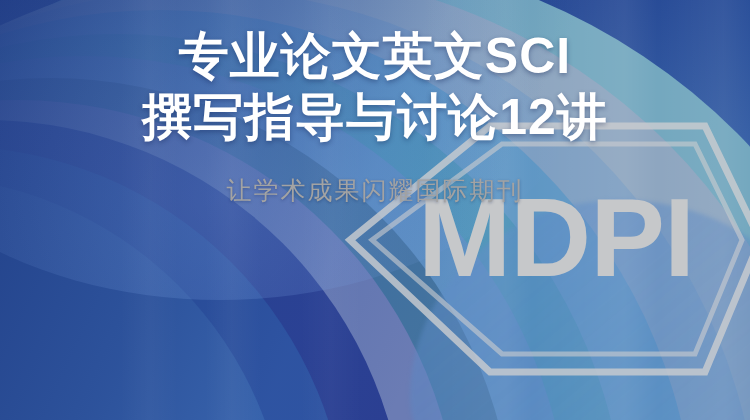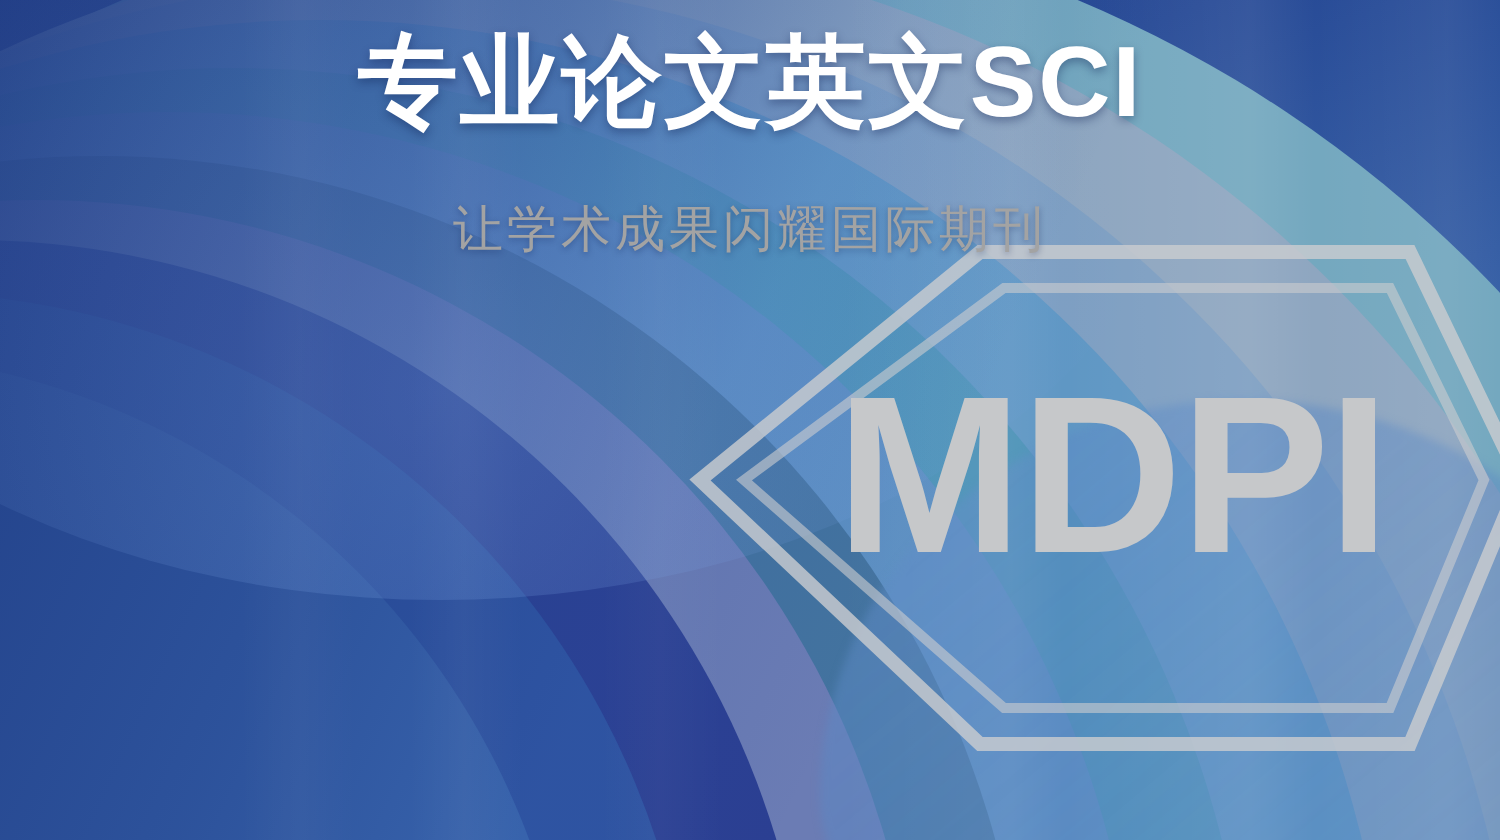--- a/index.html
+++ b/index.html
@@ -112,21 +112,21 @@
   }
   .kicker{
     margin-top:80px;
     font-size:22px;
     font-weight:bold;
     color:#ffffff;
     letter-spacing:1.5px;
     text-shadow:0 1px 3px rgba(10,25,70,.45);
   }
   .title{
-    margin-top:11px;
+    margin-top:26px;
     font-size:50px;
     font-weight:bold;
     color:#ffffff;
     line-height:1.22;
     letter-spacing:1px;
     text-shadow:0 2px 5px rgba(12,30,80,.38);
   }
   .title .ln{display:block;white-space:nowrap;}
   .tagline{
     margin-top:26px;
@@ -170,18 +170,19 @@
       <polygon points="172,44 365,44 412,140 365,254 172,254 42,140" stroke="#c9cccf" stroke-width="5" fill="none" opacity="0.62"></polygon>
     </svg>
   </div>
 
   <div class="watermark">MDPI</div>
 
   <div class="content">
 
     <div class="title">
       <span class="ln">专业论文英文SCI</span>
+      <span class="ln">撰写指导与讨论12讲</span>
     </div>
 
     <div class="tagline">让学术成果闪耀国际期刊</div>
   </div>
 
 </div>
 
 </body></html>

